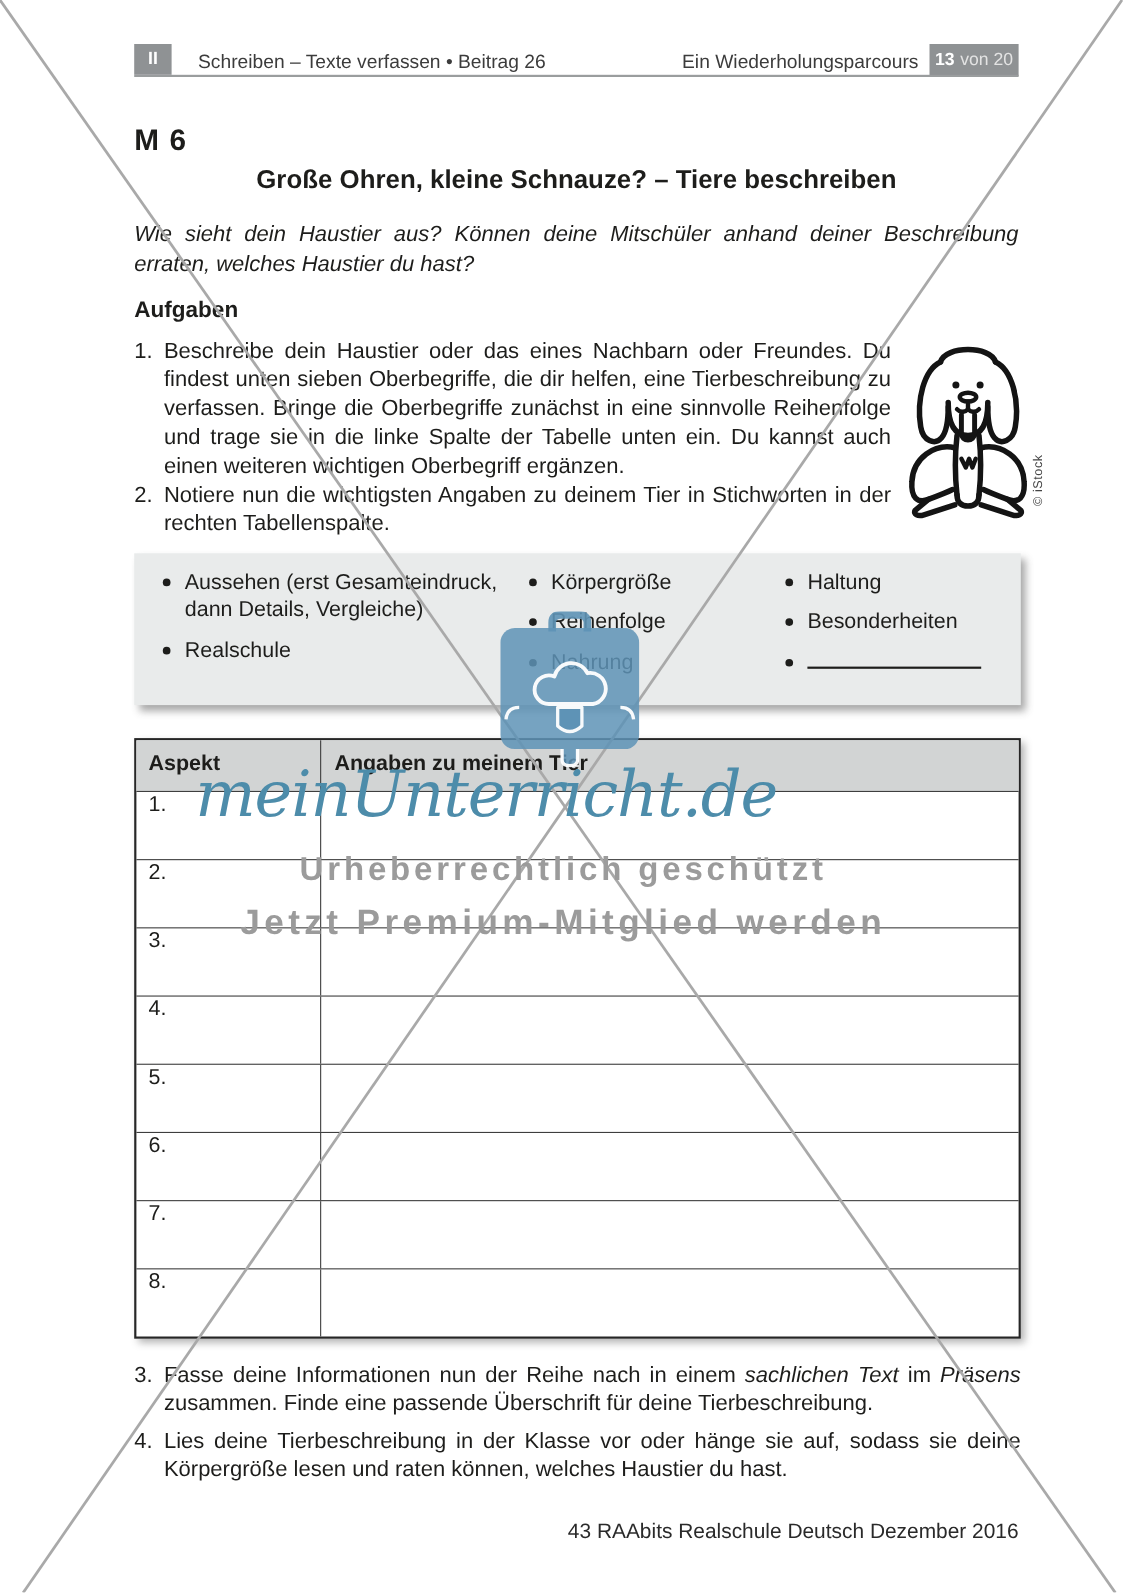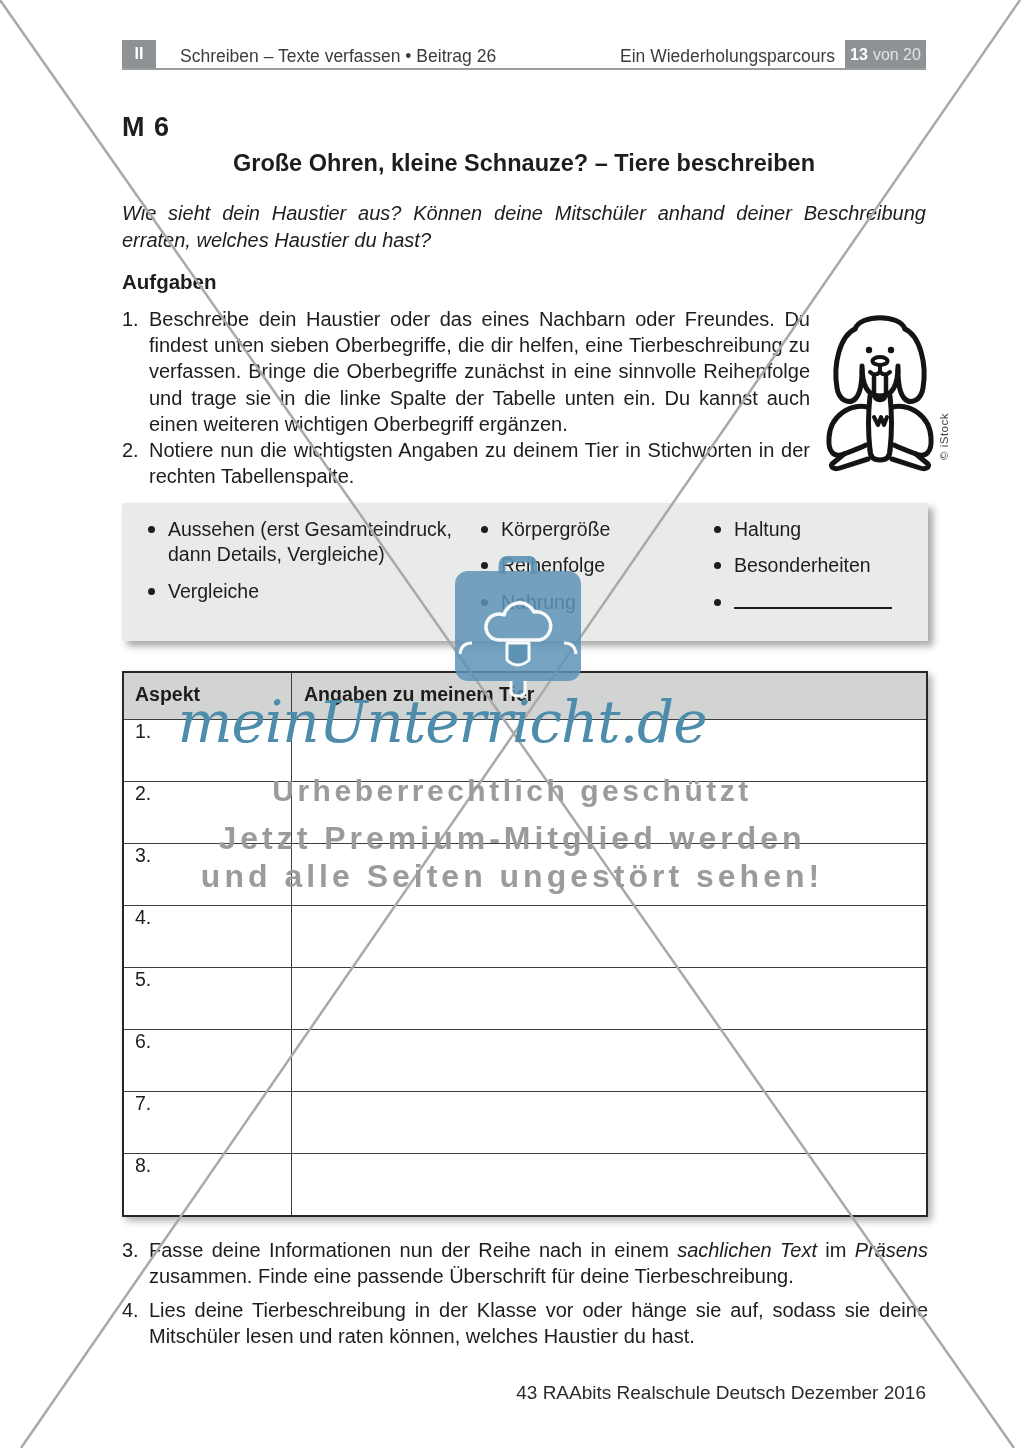--- a/index.html
+++ b/index.html
@@ -132,21 +132,21 @@
     <path d="M24,150 L12,160 C10,163 14,166 20,164 L48,155"></path>
     <path d="M72,103 C90,99 110,112 111,134 C112,148 106,154 96,150 C88,147 80,144 74,141"></path>
     <path d="M96,150 L108,160 C110,163 106,166 100,164 L72,155"></path>
     <path d="M50,146 C50,153 54,156 60,156 C66,156 70,153 70,146"></path>
   </svg>
   <div class="abs istock">© iStock</div>
 
   <div class="abs kw-box">
     <ul class="kw-col kw-col-1">
       <li>Aussehen (erst Gesamteindruck, dann Details, Vergleiche)</li>
-      <li>Vergleiche</li>
+      <li>Realschule</li>
     </ul>
     <ul class="kw-col kw-col-2">
       <li>Körpergröße</li>
       <li>Reihenfolge</li>
       <li>Nahrung</li>
     </ul>
     <ul class="kw-col kw-col-3">
       <li>Haltung</li>
       <li>Besonderheiten</li>
       <li><span class="blank-underline"></span></li>
@@ -203,27 +203,26 @@
     <path d="M47,84 a13,13 0 1 1 5,-25 a16,16 0 0 1 30,-3 a11,11 0 1 1 5,28 z" fill="none" stroke="#ffffff" stroke-opacity=".95" stroke-width="3.5" stroke-linejoin="round"></path>
     <path d="M8,98 Q9,87 20,87" fill="none" stroke="#ffffff" stroke-opacity=".95" stroke-width="3"></path>
     <path d="M124,98 Q123,87 112,87" fill="none" stroke="#ffffff" stroke-opacity=".95" stroke-width="3"></path>
     <path d="M55,87 L77,87 L77,104 Q66,114 55,104 Z" fill="#5e93b6" stroke="#ffffff" stroke-opacity=".95" stroke-width="3" stroke-linejoin="round"></path>
     <path d="M59,125 L59,135 Q59,140 66,140 Q73,140 73,135 L73,125" fill="#5e93b6" fill-opacity=".85" stroke="#ffffff" stroke-opacity=".95" stroke-width="3"></path>
   </svg>
 
   <div class="abs wm-brand">meinUnterricht.de</div>
   <div class="abs wm-gray wm-line1">Urheberrechtlich geschützt</div>
   <div class="abs wm-gray wm-line2">Jetzt Premium-Mitglied werden</div>
-  <div class="abs wm-gray wm-line3">und alle Seiten ungestört sehen!</div>
 
   <div class="abs task task-3">
     <span class="num">3.</span>
     <span class="txt"><span>Fasse deine Informationen nun der Reihe nach in einem </span><span class="it">sachlichen Text</span><span> im </span><span class="it">Präsens</span><span> zusammen. Finde eine passende Überschrift für deine Tierbeschreibung.</span></span>
   </div>
 
   <div class="abs task task-4">
     <span class="num">4.</span>
-    <span class="txt">Lies deine Tierbeschreibung in der Klasse vor oder hänge sie auf, sodass sie deine Mitschüler lesen und raten können, welches Haustier du hast.</span>
+    <span class="txt">Lies deine Tierbeschreibung in der Klasse vor oder hänge sie auf, sodass sie deine Körpergröße lesen und raten können, welches Haustier du hast.</span>
   </div>
 
   <div class="abs footer">43 RAAbits Realschule Deutsch Dezember 2016</div>
 
 </div>
 
 </body></html>

